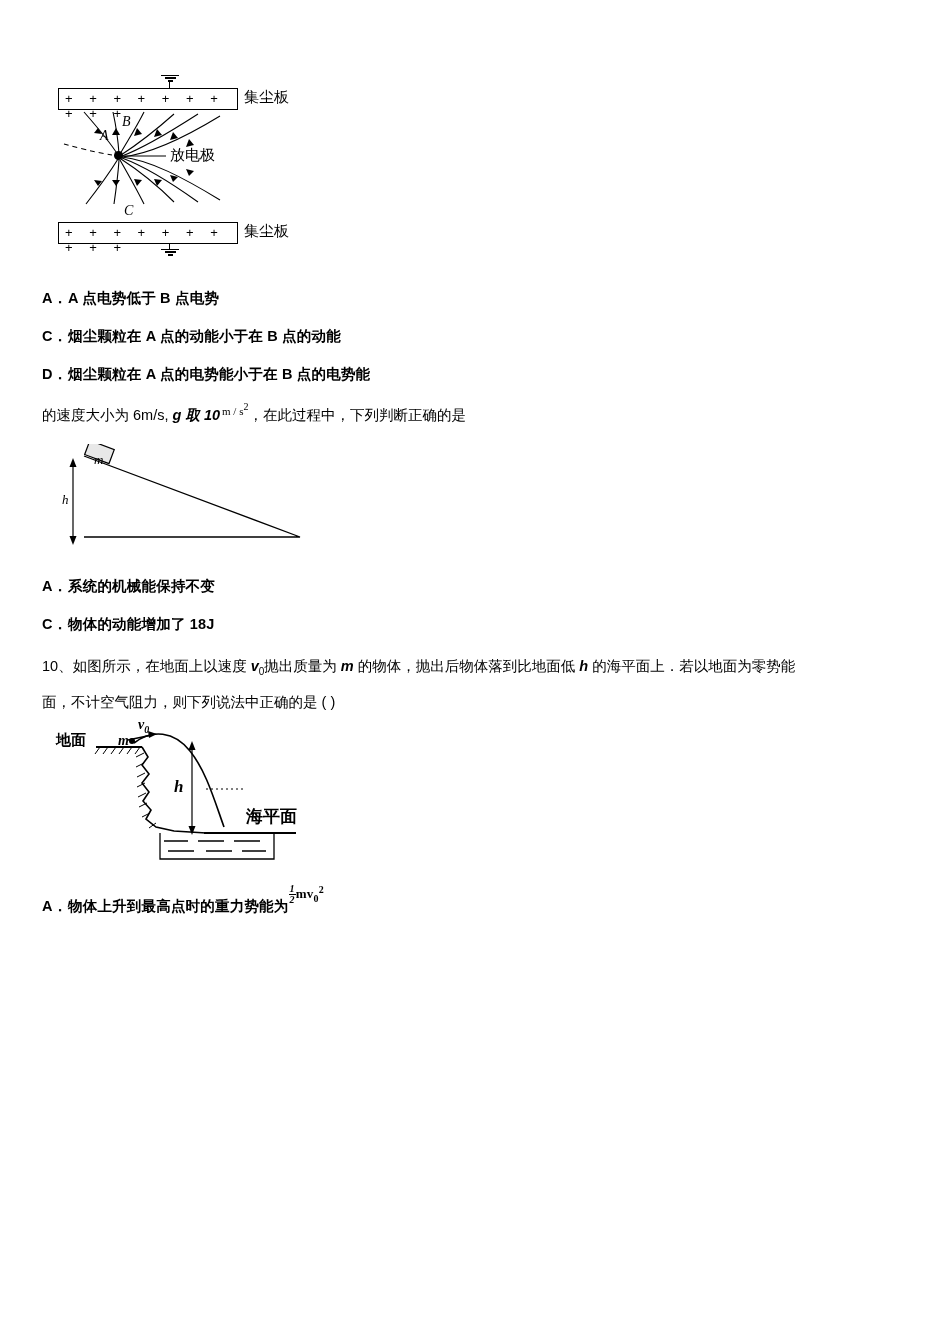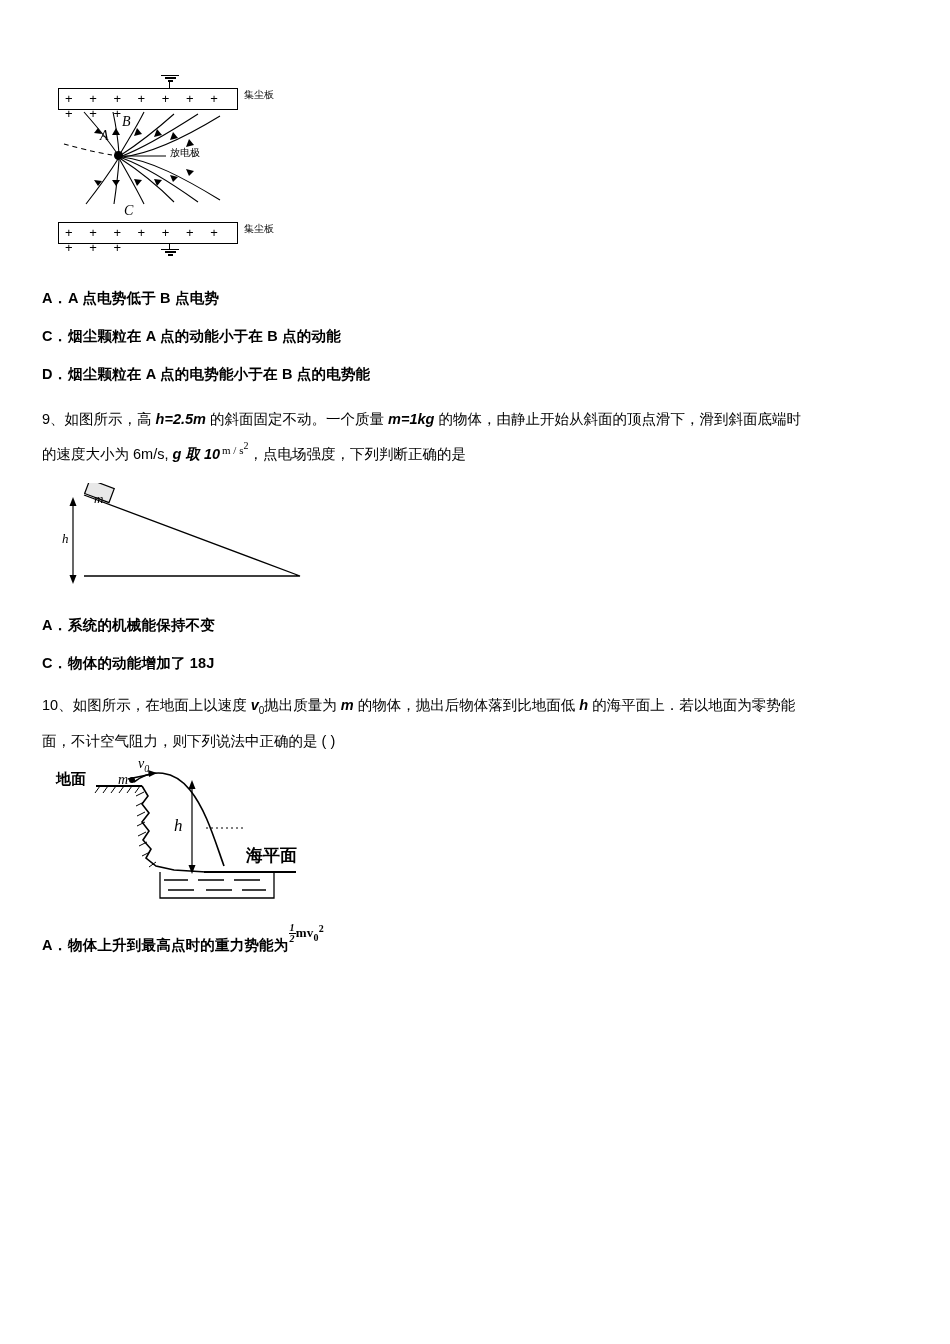--- a/index.html
+++ b/index.html
@@ -101,21 +101,21 @@
   .lead { position: absolute; width: 1.4px; background: #000; }
   .dot {
     position: absolute;
     width: 9px; height: 9px;
     background: #000;
     border-radius: 50%;
   }
   .figlabel {
     position: absolute;
     font-family: Liberation Mono, monospace;
-    font-size: 10px;
+    font-size: 15px;
     white-space: nowrap;
   }
   .ptlabel {
     position: absolute;
     font-family: "Liberation Serif", serif;
     font-style: italic;
     font-size: 14px;
   }
 
   
@@ -135,21 +135,21 @@
   .fig3 .txt {
     position: absolute;
     font-family: "Liberation Sans", sans-serif;
     font-weight: bold;
     font-size: 15px;
   }
   .fig3 .itxt {
     position: absolute;
     font-family: "Liberation Serif", serif;
     font-style: italic;
-    font-weight: normal;
+    font-weight: bold;
     font-size: 14px;
   }
   .optwrap { position: relative; }
   .inline-frac {
     display: inline-block;
     position: relative;
     top: -13px;
     font-family: "Liberation Serif", serif;
     font-size: 13px;
   }
@@ -245,25 +245,22 @@
   <p class="opt">
     <span class="lbl">A．</span><span>A 点电势低于 B 点电势</span>
   </p>
   <p class="opt">
     <span class="lbl">C．</span><span>烟尘颗粒在 A 点的动能小于在 B 点的动能</span>
   </p>
   <p class="opt">
     <span class="lbl">D．</span><span>烟尘颗粒在 A 点的电势能小于在 B 点的电势能</span>
   </p>
 
-  <p class="qpara" style="margin-top:20px;">
-    <span>9、如图所示，高 </span><span class="ital">h=2.5m</span><span> 的斜面固定不动。一个质量 </span><span class="ital">m=1kg</span><span> 的物体，由静止开始从斜面的顶点滑下，滑到斜面底端时</span>
-  </p>
   <p class="qpara">
-    <span>的速度大小为 </span><span class="bold">6m/s,</span><span class="ital"> g 取 10</span><span class="frac-unit"><span>m / s</span><span class="sup">2</span></span><span>，点电场强度，下列判断正确的是</span>
+    <span>的速度大小为 </span><span class="bold">6m/s,</span><span class="ital"> g 取 10</span><span class="frac-unit"><span>m / s</span><span class="sup">2</span></span><span>，在此过程中，下列判断正确的是</span>
   </p>
 
   <div class="fig2">
     <svg width="280" height="110" style="position:absolute;left:0;top:0;">
 
       <path d="M24,12 L240,93 L24,93" stroke="#000" stroke-width="1.3" fill="none"></path>
 
       <g transform="rotate(20.6 34 14)">
         <rect x="24" y="-1" width="26" height="15" stroke="#000" stroke-width="1.2" fill="#e8e8e8"></rect>
       </g>

